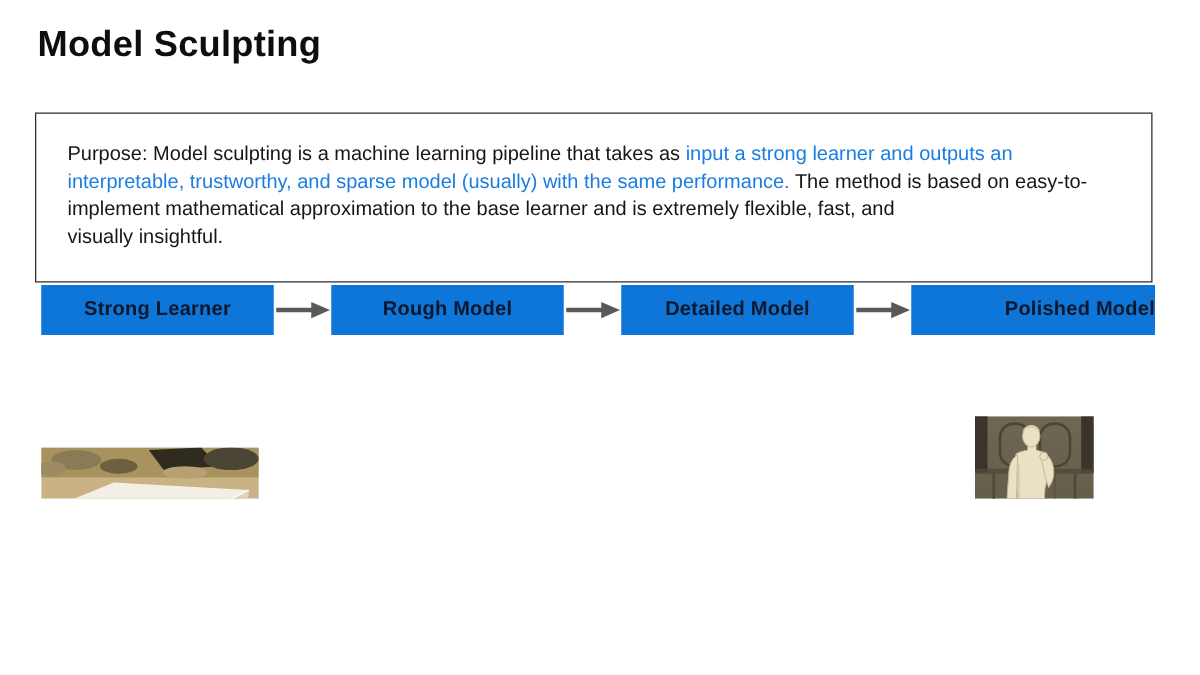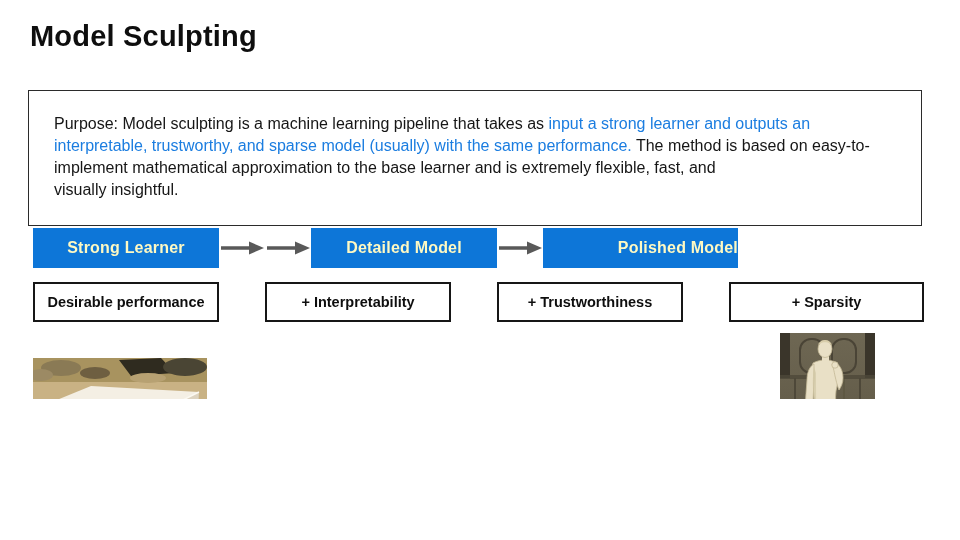--- a/index.html
+++ b/index.html
@@ -14,21 +14,21 @@
   .purpose-box{
     position:absolute;left:28px;top:90px;width:868px;
     border:1px solid #2b2b2b;background:#fff;
     padding:9px 12px 11px 12px;
     font-size:16px;line-height:22px;color:#161616;
   }
   .purpose-box p{margin:13px;}
   .blue-text{color:#1b7de0;}
   .stage-row{position:absolute;left:33px;top:228px;display:flex;align-items:center;}
   .stage-box{
-    width:186px;height:40px;background:#0d76d8;color:#fef9c3;
+    width:186px;height:40px;background:#0d76d8;color:#0f172a;
     display:flex;align-items:center;justify-content:center;
     font-weight:bold;font-size:16px;letter-spacing:.2px;flex:0 0 auto;
   }
   .stage-box.wide{width:195px;justify-content:flex-end;}
   .gap-arrow{width:46px;display:flex;align-items:center;justify-content:center;flex:0 0 auto;}
   .prop-row{position:absolute;left:33px;top:282px;display:flex;align-items:center;}
   .prop-box{
     width:182px;height:36px;border:2px solid #161616;background:#fff;
     display:flex;align-items:center;justify-content:center;
     font-weight:bold;font-size:14.5px;color:#0e0e0e;flex:0 0 auto;
@@ -53,57 +53,43 @@
   <div class="stage-row">
     <div class="stage-box">
       <span>Strong Learner</span>
     </div>
     <div class="gap-arrow">
       <svg width="44" height="16" viewBox="0 0 44 16">
         <line x1="1" y1="8" x2="30" y2="8" stroke="#595959" stroke-width="3.5"></line>
         <polygon points="29,1.5 44,8 29,14.5" fill="#595959"></polygon>
       </svg>
     </div>
+    <div class="stage-box">
+      <span>Rough Model</span>
+    </div>
     <div class="gap-arrow">
       <svg width="44" height="16" viewBox="0 0 44 16">
         <line x1="1" y1="8" x2="30" y2="8" stroke="#595959" stroke-width="3.5"></line>
         <polygon points="29,1.5 44,8 29,14.5" fill="#595959"></polygon>
       </svg>
     </div>
     <div class="stage-box">
       <span>Detailed Model</span>
     </div>
     <div class="gap-arrow">
       <svg width="44" height="16" viewBox="0 0 44 16">
         <line x1="1" y1="8" x2="30" y2="8" stroke="#595959" stroke-width="3.5"></line>
         <polygon points="29,1.5 44,8 29,14.5" fill="#595959"></polygon>
       </svg>
     </div>
     <div class="stage-box wide">
       <span>Polished Model</span>
     </div>
   </div>
 
-  <div class="prop-row">
-    <div class="prop-box">
-      <span>Desirable performance</span>
-    </div>
-    <div class="prop-gap"></div>
-    <div class="prop-box">
-      <span>+ Interpretability</span>
-    </div>
-    <div class="prop-gap"></div>
-    <div class="prop-box">
-      <span>+ Trustworthiness</span>
-    </div>
-    <div class="prop-gap"></div>
-    <div class="prop-box wide">
-      <span>+ Sparsity</span>
-    </div>
-  </div>
 
   <svg class="transform-arrow" width="416" height="20" viewBox="0 0 416 20">
     <line x1="0" y1="10" x2="392" y2="10" stroke="#595959" stroke-width="4.5"></line>
     <polygon points="391,1.5 416,10 391,18.5" fill="#595959"></polygon>
   </svg>
 
   <svg class="marble-photo" width="174" height="99" viewBox="0 0 174 99">
     <rect x="0" y="0" width="174" height="99" fill="#c9b284"></rect>
 
     <rect x="0" y="0" width="174" height="24" fill="#a8935f"></rect>

